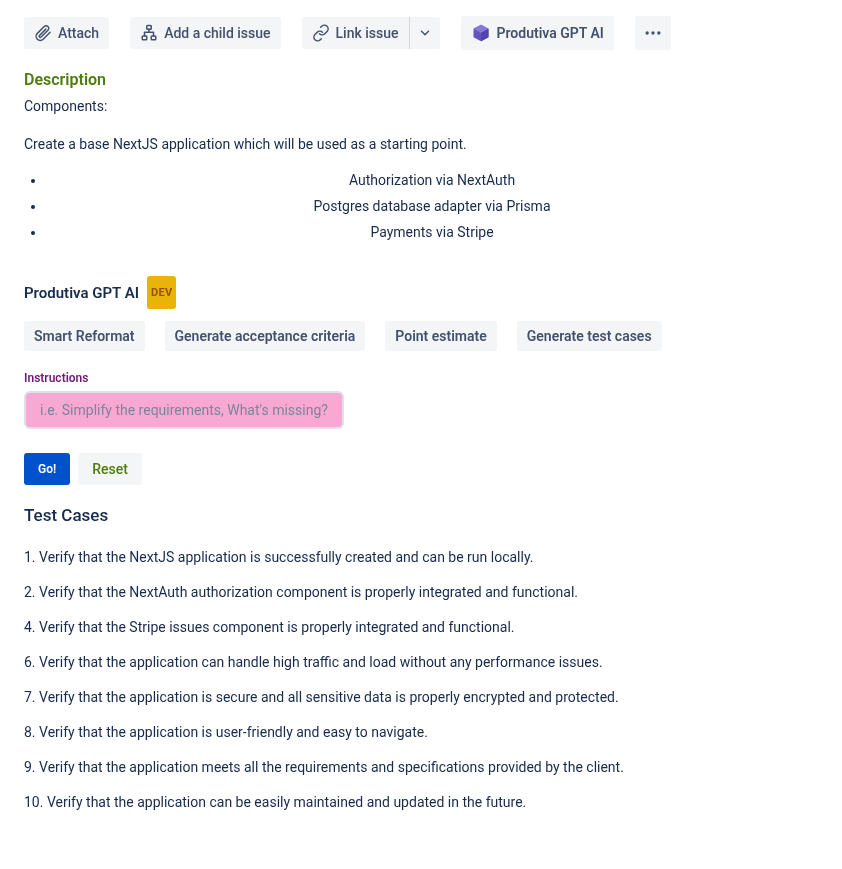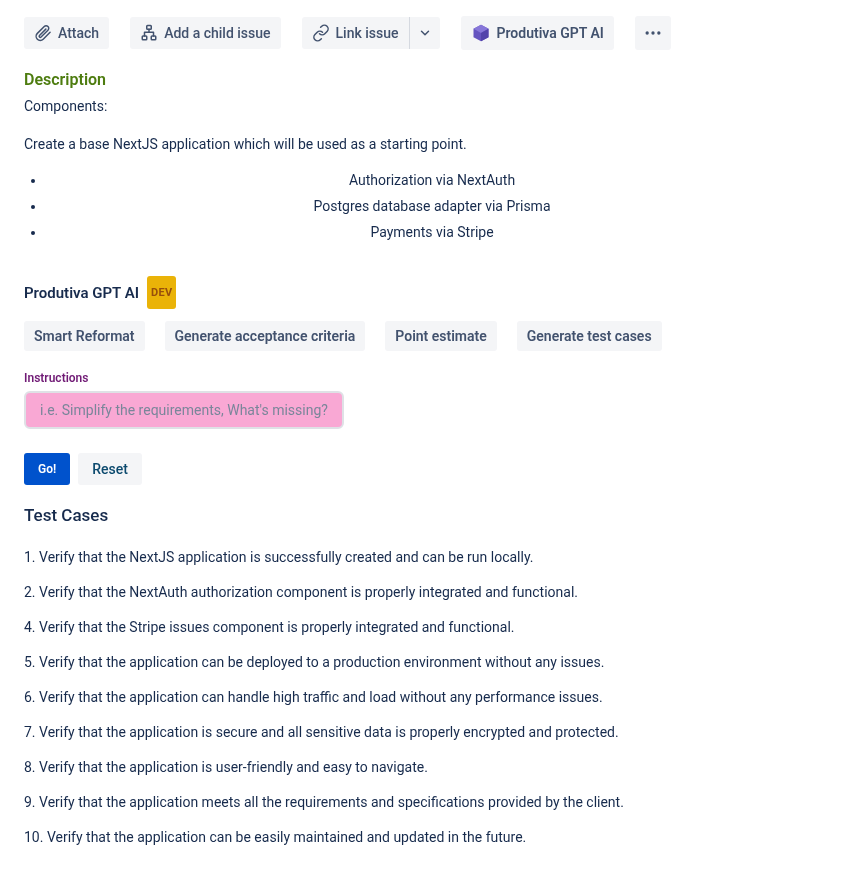--- a/index.html
+++ b/index.html
@@ -107,21 +107,21 @@
     border: none;
     padding: 8px 14px;
     border-radius: 3px;
     font-weight: 600;
     font-size: 12px;
     cursor: pointer;
     font-family: inherit;
   }
   .reset-btn {
     background: #F4F5F7;
-    color: #0c4a6e;
+    color: #4d7c0f;
     border: none;
     padding: 8px 14px;
     border-radius: 3px;
     font-weight: 500;
     font-size: 14px;
     cursor: pointer;
     font-family: inherit;
   }
   .btn-row { display:flex; gap:8px; margin-bottom: 20px;}
   h2.tc-title {
@@ -232,20 +232,19 @@
     <button class="go-btn">Go!</button>
     <button class="reset-btn">Reset</button>
   </div>
 
   <h2 class="tc-title">Test Cases</h2>
 
   <ol class="tc-list">
     <li>1. <span>Verify that the NextJS application is successfully created and can be run locally.</span></li>
     <li>2. <span>Verify that the NextAuth authorization component is properly integrated and functional.</span></li>
     <li>4. <span>Verify that the Stripe issues component is properly integrated and functional.</span></li>
-    <li>5. <span>Verify that the application can be deployed to a production environment without any issues.</span></li>
     <li>6. <span>Verify that the application can handle high traffic and load without any performance issues.</span></li>
     <li>7. <span>Verify that the application is secure and all sensitive data is properly encrypted and protected.</span></li>
     <li>8. <span>Verify that the application is user-friendly and easy to navigate.</span></li>
     <li>9. <span>Verify that the application meets all the requirements and specifications provided by the client.</span></li>
     <li>10. <span>Verify that the application can be easily maintained and updated in the future.</span></li>
   </ol>
 </div>
 
 </body></html>

